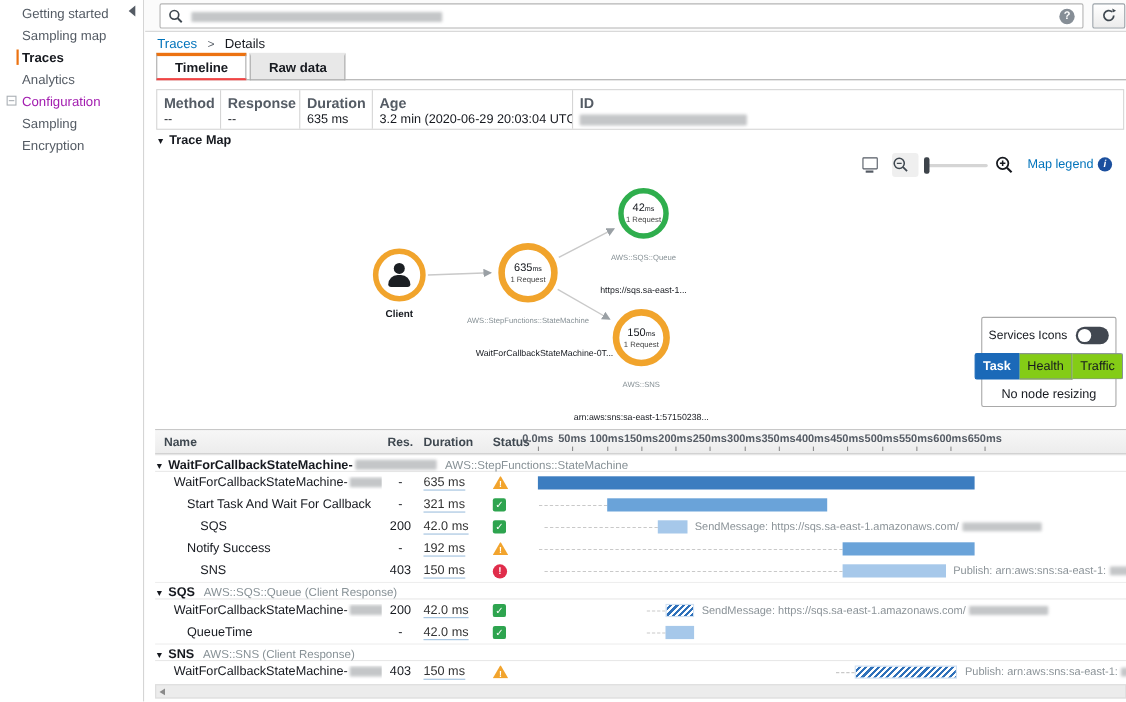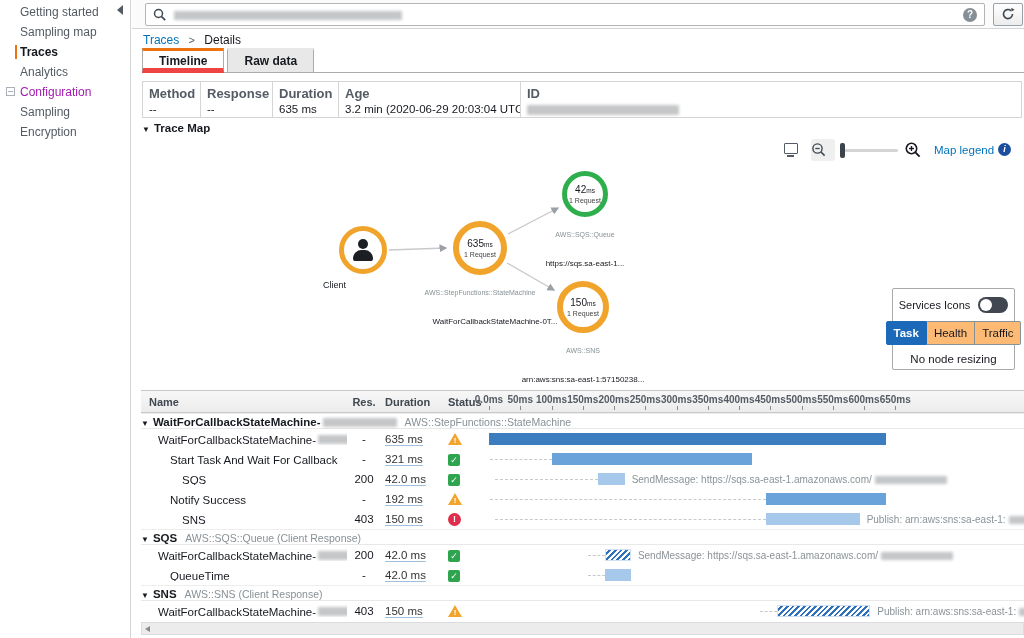--- a/index.html
+++ b/index.html
@@ -36,21 +36,21 @@
   .rd-id{width:152px;height:10px;}
   .rd-name{width:74px;margin-left:2px;}
   .rd-label{width:72px;margin-left:3px;height:8px;}
 
   #breadcrumb{position:absolute;left:11px;top:33px;font-size:12px;}
   #breadcrumb .bc-link{color:var(--link-blue);cursor:pointer;}
   #breadcrumb .bc-sep{color:var(--hdr-text);margin:0 6px;font-size:11px;}
 
   #tabs{position:absolute;left:10px;top:48px;right:0;height:25px;border-bottom:1px solid #ababab;}
   .tab{display:inline-block;height:25px;line-height:20px;padding:0 16px;font-weight:bold;font-size:12px;border:1px solid #ababab;background:#e8e8e8;cursor:pointer;margin-right:3px;vertical-align:bottom;border-top:3px solid #ababab;border-top-color:transparent;}
-  .tab.active{background:#fff;border-top:3px solid var(--accent-orange);border-bottom:5px solid #ef4444;}
+  .tab.active{background:#fff;border-top:3px solid var(--accent-orange);border-bottom:2px solid #ef4444;}
 
   #summary{position:absolute;left:10px;top:81px;width:880px;height:37px;border:1px solid #d5d5d5;background:#fff;display:flex;}
   .sum-cell{border-right:1px solid #d5d5d5;padding:4px 6px 0 6px;overflow:hidden;white-space:nowrap;}
   .sum-cell:last-child{border-right:none;flex:1;}
   .sum-label{font-size:13px;font-weight:bold;color:var(--hdr-text);}
   .sum-value{font-size:11.5px;color:var(--text-dark);margin-top:2px;}
 
   #tracemap-hdr{position:absolute;left:10px;top:122px;font-size:11.5px;font-weight:bold;cursor:pointer;}
   .caret{font-size:8px;margin-right:4px;color:var(--text-dark);}
 
@@ -68,32 +68,32 @@
 
   
   #map{position:absolute;left:0;top:158px;width:892px;height:228px;}
   #edges{position:absolute;left:0;top:0;}
   .node{position:absolute;border-radius:50%;background:#fff;display:flex;flex-direction:column;align-items:center;justify-content:center;cursor:pointer;}
   .node .nd-dur{font-size:10px;color:var(--text-dark);}
   .node .nd-dur small{font-size:6.5px;}
   .node .nd-req{font-size:7px;color:#444;margin-top:2px;}
   .node-title{position:absolute;width:160px;text-align:center;font-size:8px;color:var(--text-dark);white-space:nowrap;overflow:hidden;margin-top:38px;}
   .node-sub{position:absolute;width:160px;text-align:center;font-size:7px;color:var(--muted);white-space:nowrap;}
-  .node-label{position:absolute;width:80px;text-align:left;font-size:9px;font-weight:normal;color:var(--text-dark);}
+  .node-label{position:absolute;width:80px;text-align:center;font-size:9px;font-weight:bold;color:var(--text-dark);}
   .person-head{width:10px;height:10px;background:#1b1f23;border-radius:50%;}
   .person-body{width:20px;height:11px;background:#1b1f23;border-radius:10px 10px 3px 3px;margin-top:1px;}
 
   
   #svc-panel{position:absolute;left:760px;top:130px;width:123px;height:82px;background:#fff;border:1px solid #a9a9a9;border-radius:2px;padding:8px 0 0 0;text-align:center;}
   #svc-toggle-row{display:flex;align-items:center;justify-content:center;gap:8px;}
   #svc-toggle-label{font-size:11px;color:var(--text-dark);}
   .switch{position:relative;width:30px;height:16px;background:#414750;border-radius:8px;cursor:pointer;display:inline-block;}
   .switch .knob{position:absolute;left:2px;top:2px;width:12px;height:12px;background:#fff;border-radius:50%;}
   #svc-buttons{display:flex;justify-content:center;margin-top:8px;}
-  .svc-btn{height:24px;line-height:22px;padding:0 7px;font-size:11.5px;border:1px solid #879196;background:#fdba74;color:var(--text-dark);cursor:pointer;border-left-width:0;}
+  .svc-btn{height:24px;line-height:22px;padding:0 7px;font-size:11.5px;border:1px solid #879196;background:#84cc16;color:var(--text-dark);cursor:pointer;border-left-width:0;}
   .svc-btn:first-child{border-left-width:1px;border-radius:2px 0 0 2px;}
   .svc-btn:last-child{border-radius:0 2px 2px 0;}
   .svc-btn.active{background:var(--button-blue);border-color:var(--button-blue);color:#fff;font-weight:bold;}
   #svc-note{font-size:11.5px;color:var(--text-dark);margin-top:8px;}
 
   
   #tl{position:absolute;left:9px;top:390px;width:883px;}
   .tl-flex{display:flex;align-items:center;}
   .c-name{width:206px;overflow:hidden;white-space:nowrap;}
   .c-res{width:34px;text-align:center;}

